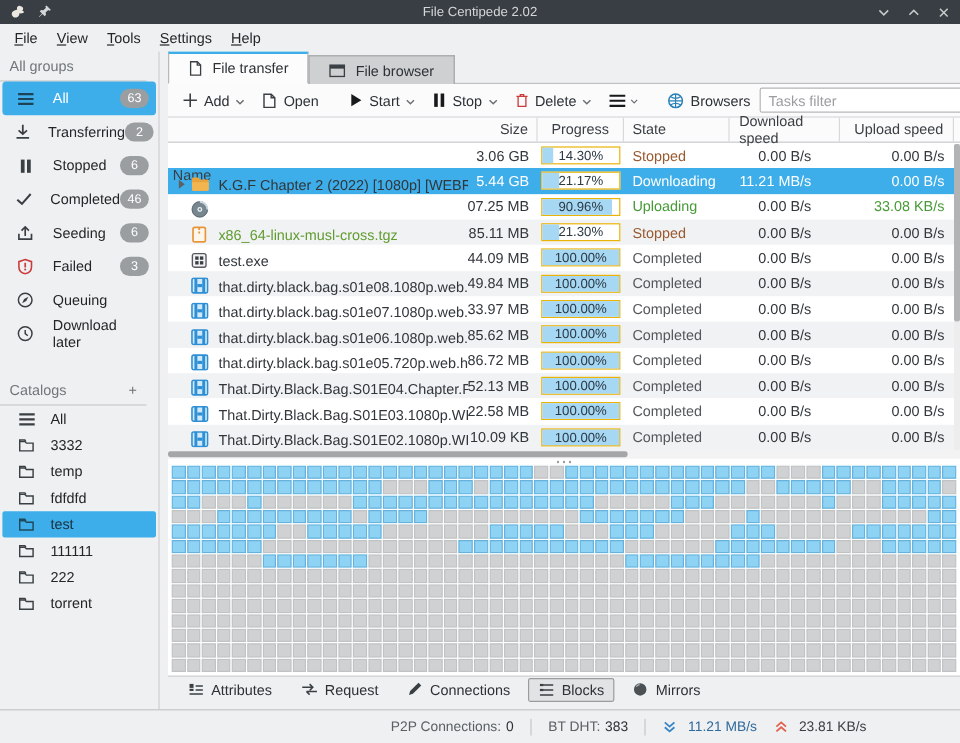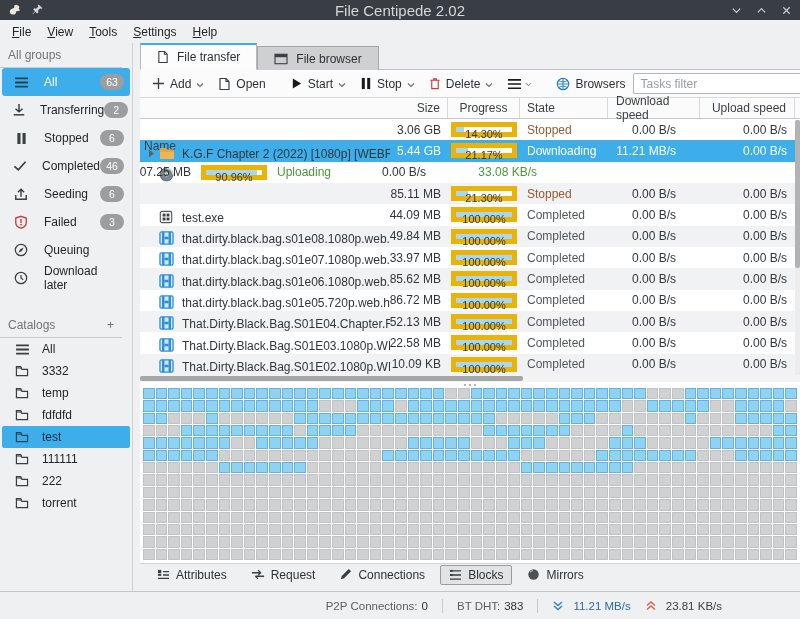--- a/index.html
+++ b/index.html
@@ -2,21 +2,21 @@
 <html><head>
 <meta charset="utf-8">
 <style>
   * { margin:0; padding:0; box-sizing:border-box; }
   html,body { width:800px; height:619px; }
   body { font-family:"Liberation Sans", sans-serif; font-size:12px; color:#31363b; background:#eff0f1; overflow:hidden; }
   .app { width:800px; height:619px; display:flex; flex-direction:column; }
 
   
   .titlebar { height:20px; background:#383e43; display:flex; align-items:center; padding:0 8px; position:relative; flex:0 0 auto; }
-  .titlebar .title { position:absolute; left:0; right:0; text-align:center; color:#d4d6d7; font-size:15px; }
+  .titlebar .title { position:absolute; left:0; right:0; text-align:center; color:#d4d6d7; font-size:11px; }
   .tb-icons { display:flex; gap:10px; z-index:1; }
   .win-controls { margin-left:auto; display:flex; gap:14px; z-index:1; }
   .win-controls span { display:inline-flex; }
 
   
   .menubar { height:23px; background:#eff0f1; display:flex; align-items:center; padding:0 4px; flex:0 0 auto; }
   .mi { padding:3px 8px; color:#232629; cursor:default; }
   .mi .mn { text-decoration:underline; }
 
   
@@ -71,21 +71,21 @@
   .col-name { width:250px; padding-left:4px;margin-top:48px; }
   .col-size { width:58px; justify-content:flex-end; padding-right:7px; }
   .col-prog { width:72px; justify-content:center; }
   .col-state { width:88px; padding-left:7px; }
   .col-dl { width:92px; justify-content:flex-end; padding-right:24px; }
   .col-ul { width:95px; justify-content:flex-end; padding-right:8px; }
   .expand { width:15px; display:inline-flex; justify-content:center; color:#5c6166; flex:0 0 auto; }
   .fic { width:16px; height:16px; display:inline-flex; margin-right:7px; flex:0 0 auto; }
   .nm { overflow:hidden; text-overflow:clip; }
   .nm.green { color:#619c30; }
-  .pbar { width:66px; height:15px; border:5px solid #eab308; background:#fff; position:relative; }
+  .pbar { width:66px; height:15px; border:1px solid #eab308; background:#fff; position:relative; }
   .pfill { height:100%; background:#a6d7f3; }
   .ptext { position:absolute; inset:0; text-align:center; font-size:11px; line-height:14px; color:#2b3a45; }
   .state-stopped { color:#985a31; }
   .state-uploading { color:#479a36; }
   .state-completed { color:#54585c; }
   .ul-green { color:#479a36; }
   .trow.sel .c, .trow.sel .nm { color:#fff; }
   .vscroll { position:absolute; right:0; top:23px; bottom:0; width:5px; background:#ededee; }
   .vthumb { position:absolute; top:0; width:5px; height:58%; background:#b2b3b5; border-radius:2px; }
 
@@ -493,20 +493,30 @@
        <div class="pbar">
          <div class="pfill" style="width:21.17%"></div>
          <span class="ptext">21.17%</span>
        </div>
      </div>
      <div class="c col-state state-downloading">Downloading</div>
      <div class="c col-dl">11.21 MB/s</div>
      <div class="c col-ul ">0.00 B/s</div>
    </div>
             <div class="trow ">
+     <div class="c col-name">
+       <span class="expand"></span>
+       <span class="fic">
+                  <svg width="14" height="15" viewBox="0 0 14 16">
+                    <rect x="1.5" y="1.5" width="11" height="13" rx="1.5" fill="#fdf6ec" stroke="#e8953a" stroke-width="1.5"></rect>
+                    <path d="M7 2v5" stroke="#e8953a" stroke-width="1.6" stroke-dasharray="2 1.3"></path>
+                  </svg>
+                </span>
+       <span class="nm green">x86_64-linux-musl-cross.tgz</span>
+     </div>
      <div class="c col-size">107.25 MB</div>
      <div class="c col-prog">
        <div class="pbar">
          <div class="pfill" style="width:90.96%"></div>
          <span class="ptext">90.96%</span>
        </div>
      </div>
      <div class="c col-state state-uploading">Uploading</div>
      <div class="c col-dl">0.00 B/s</div>
      <div class="c col-ul ul-green">33.08 KB/s</div>

